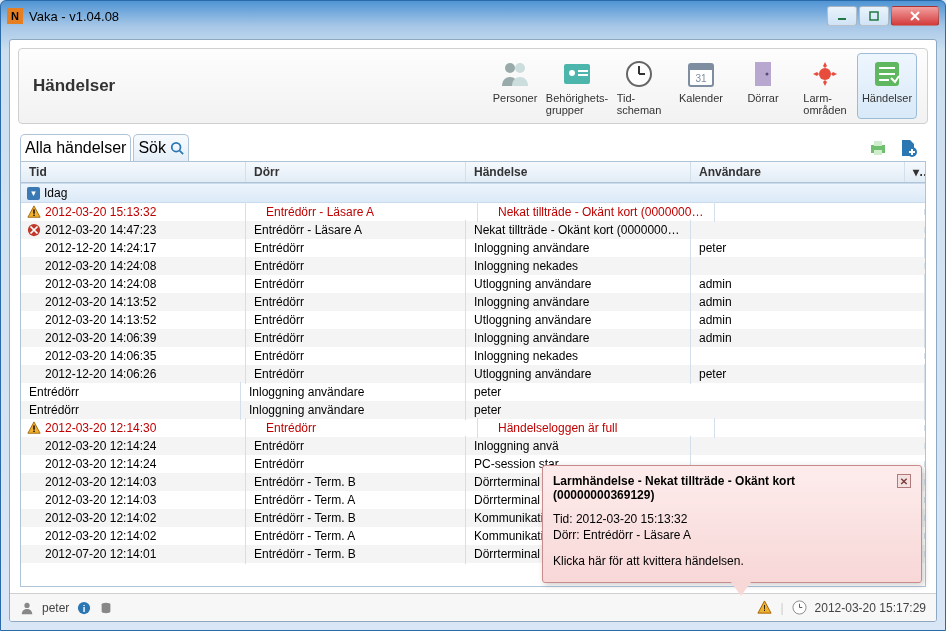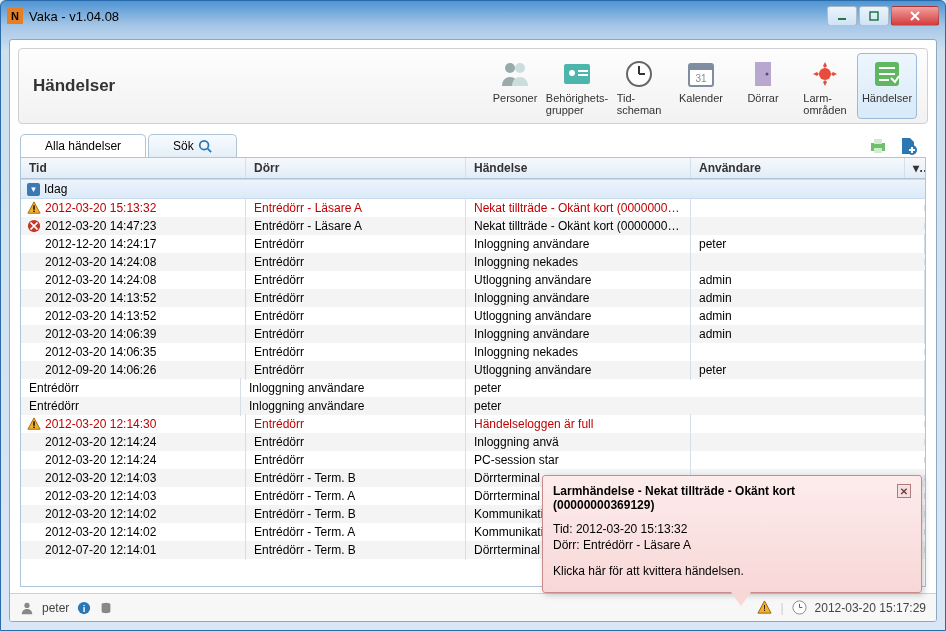--- a/index.html
+++ b/index.html
@@ -88,26 +88,26 @@
 .tool-btn.active { border: 1px solid #9bbbd8; background: linear-gradient(#eef6fd,#d8e9f8); }
 .tool-icon { width: 32px; height: 32px; margin-bottom: 2px; }
 .tabs-row {
   display: flex;
   align-items: center;
   padding: 0 10px;
   margin-top: 2px;
 }
 .tabs { display: flex; gap: 0; }
 .tab {
-  padding: 4px 24px;
+  padding: 4px 4px;
   border: 1px solid #b0c4d8;
   border-bottom: none;
   border-radius: 5px 5px 0 0;
   background: linear-gradient(#f7fbff,#e5eef7);
-  font-size: 12px;
+  font-size: 16px;
   cursor: pointer;
   display: flex; align-items: center; gap: 4px;
   margin-right: 2px;
 }
 .tab.active { background: #fff; position: relative; z-index: 2; }
 .spacer { flex: 1; }
 .row-icons { display: flex; gap: 10px; color: #2a77b4; padding-right: 8px; }
 .row-icons .ico { width: 20px; height: 20px; cursor: pointer; }
 .grid-wrap {
   margin: 0 10px 6px 10px;
@@ -150,39 +150,39 @@
   width: 13px; height: 13px;
   background: #3b79b5;
   color: #fff;
   display: flex; align-items: center; justify-content: center;
   border-radius: 2px;
   font-size: 9px;
 }
 .row { display: flex; align-items: center; height: 18px; font-size: 12px; }
 .row:nth-child(even) { background: #f4f4f4; }
 .row:nth-child(odd) { background: #fff; }
-.row.red { color: #c00000; }
+.row.red { color: #c00000; gap: 12px; }
 .row .col.tid { display: flex; align-items: center; gap: 4px; padding-left: 6px; }
 .sev-icon { width: 14px; height: 14px; flex-shrink: 0; }
 .statusbar {
   height: 28px;
   border-top: 1px solid #d0d0d0;
   background: #f7f7f7;
   display: flex;
   align-items: center;
   padding: 0 10px;
   gap: 8px;
   font-size: 12px;
   color: #444;
 }
 .statusbar .flex { flex: 1; }
 .popup {
   position: absolute;
   right: 14px;
-  bottom: 28px;
+  bottom: 38px;
   width: 380px;
   background: linear-gradient(#fdecec,#f8d7d7);
   border: 1px solid #c98b8b;
   border-radius: 3px;
   padding: 8px 10px 12px 10px;
   box-shadow: 2px 2px 6px rgba(0,0,0,.2);
   font-size: 12px;
 }
 .popup-title { font-weight: bold; margin-bottom: 10px; display: flex; }
 .popup-title span { flex: 1; }
@@ -423,21 +423,21 @@
                 <span class="sev-icon"></span>
                 <span>2012-03-20 14:06:35</span>
               </div>
               <div class="col dorr">Entrédörr</div>
               <div class="col hand">Inloggning nekades</div>
               <div class="col anv"></div>
             </div>
             <div class="row">
               <div class="col tid">
                 <span class="sev-icon"></span>
-                <span>2012-09-20 14:06:26</span>
+                <span>2012-12-20 14:06:26</span>
               </div>
               <div class="col dorr">Entrédörr</div>
               <div class="col hand">Utloggning användare</div>
               <div class="col anv">peter</div>
             </div>
             <div class="row">
               <div class="col dorr">Entrédörr</div>
               <div class="col hand">Inloggning användare</div>
               <div class="col anv">peter</div>
             </div>

